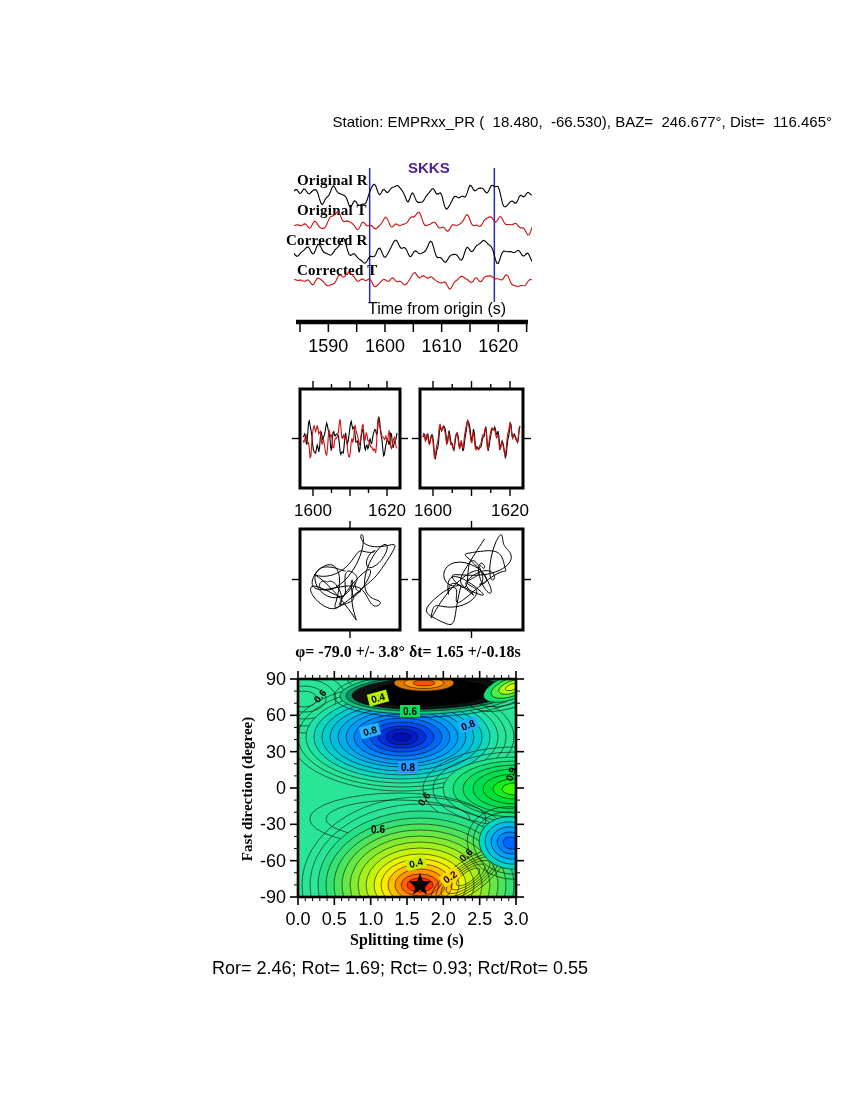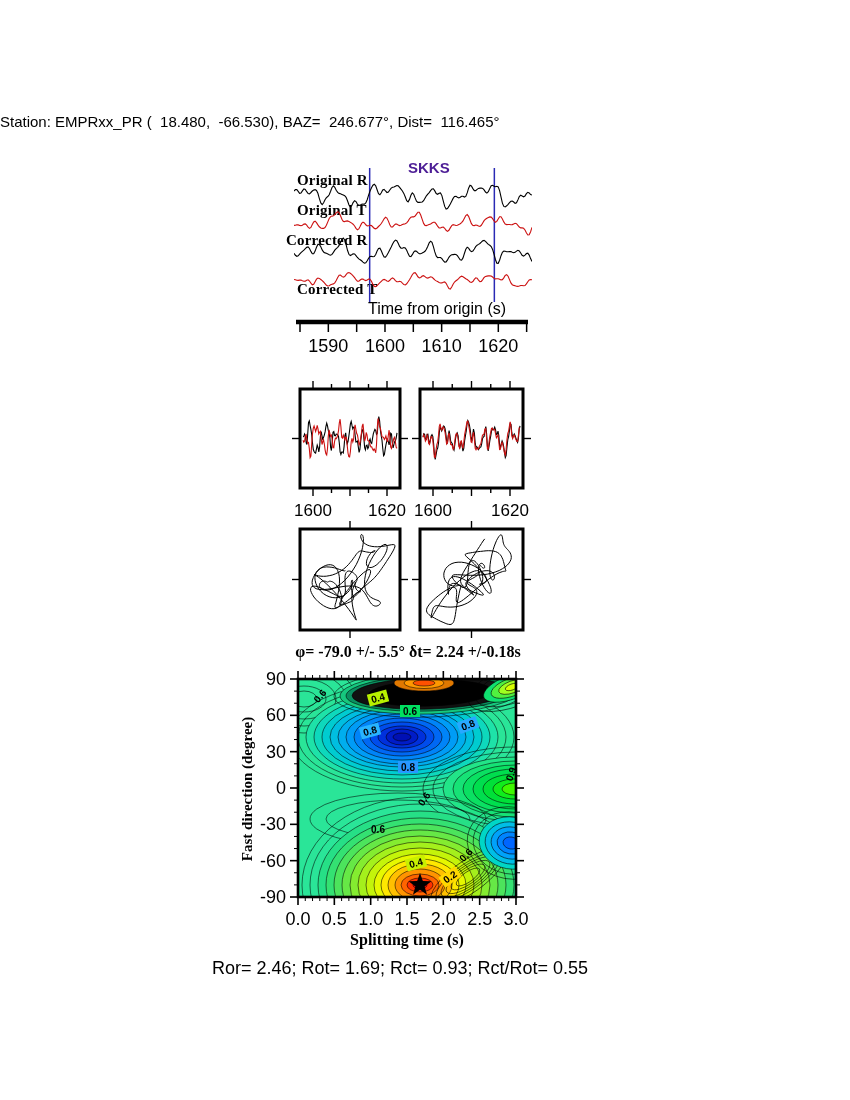--- a/index.html
+++ b/index.html
@@ -1,37 +1,37 @@
 <!DOCTYPE html>
 <html><head>
 <meta charset="utf-8">
 <style>
   html,body{margin:0;padding:0;background:#888;}
   .canvas{position:relative;width:850px;height:1100px;background:#ffffff;overflow:hidden;
           font-family:"Liberation Sans",sans-serif;color:#000;}
   .abs{position:absolute;}
   .pre{white-space:pre;}
-  .hdr{width:832px;left:0;text-align:left;font-size:15px;}
+  .hdr{width:832px;left:0;text-align:right;font-size:15px;}
   .serifb{font-family:"Liberation Serif",serif;font-weight:bold;}
   .tracelabel{font-size:15px;letter-spacing:0.2px;}
   svg{display:block;}
 </style>
 </head>
 <body>
 
 <div class="canvas">
 
   <div class="abs hdr pre" style="top:113px;">Station: EMPRxx_PR (  18.480,  -66.530), BAZ=  246.677°, Dist=  116.465°</div>
 
   <div class="abs" style="left:408px;top:159px;font-size:15px;font-weight:bold;color:#4c1d95;">SKKS</div>
 
   <div class="abs serifb tracelabel" style="left:297px;top:172px;">Original R</div>
   <div class="abs serifb tracelabel" style="left:297px;top:202px;">Original T</div>
   <div class="abs serifb tracelabel" style="left:286px;top:232px;">Corrected R</div>
-  <div class="abs serifb tracelabel" style="left:297px;top:262px;margin-top:19px;">Corrected T</div>
+  <div class="abs serifb tracelabel" style="left:297px;top:262px;">Corrected T</div>
 
   <svg class="abs" id="wave-stack" style="left:294px;top:166px;" width="238" height="140">
       <line x1="75.66909999999973" y1="2" x2="75.66909999999973" y2="136" stroke="#2A2AB4" stroke-width="1.5"></line>
       <line x1="200.3430999999997" y1="2" x2="200.3430999999997" y2="136" stroke="#2A2AB4" stroke-width="1.5"></line>
       <polyline points="0.0,25.0 1.4,23.6 2.8,23.5 4.2,25.4 5.6,27.3 7.0,27.1 8.4,24.9 9.9,22.9 11.3,23.4 12.7,25.7 14.1,27.6 15.5,27.8 16.9,26.5 18.3,25.0 19.7,24.0 21.1,23.6 22.5,24.4 23.9,27.3 25.3,32.3 26.8,36.9 28.2,38.6 29.6,36.8 31.0,33.7 32.4,31.6 33.8,30.5 35.2,28.8 36.6,25.3 38.0,21.5 39.4,19.9 40.8,21.3 42.2,24.2 43.7,26.4 45.1,27.4 46.5,27.8 47.9,28.4 49.3,29.0 50.7,29.7 52.1,31.3 53.5,34.7 54.9,38.7 56.3,40.9 57.7,39.7 59.1,36.6 60.6,34.7 62.0,35.6 63.4,38.1 64.8,39.5 66.2,39.1 67.6,38.2 69.0,38.1 70.4,38.2 71.8,37.0 73.2,33.7 74.6,29.2 76.0,25.1 77.5,21.7 78.9,19.2 80.3,18.2 81.7,19.8 83.1,23.8 84.5,27.6 85.9,28.7 87.3,26.7 88.7,24.0 90.1,23.4 91.5,25.0 92.9,26.5 94.4,26.0 95.8,24.0 97.2,22.1 98.6,21.3 100.0,21.0 101.4,20.2 102.8,19.5 104.2,19.8 105.6,21.3 107.0,23.2 108.4,25.0 109.8,27.4 111.3,31.0 112.7,34.6 114.1,35.8 115.5,33.4 116.9,29.3 118.3,26.9 119.7,28.2 121.1,31.9 122.5,35.1 123.9,36.4 125.3,36.4 126.7,36.3 128.2,36.0 129.6,34.7 131.0,32.2 132.4,29.8 133.8,28.1 135.2,26.6 136.6,24.7 138.0,23.0 139.4,22.8 140.8,24.9 142.2,27.5 143.6,28.3 145.1,27.3 146.5,26.9 147.9,29.6 149.3,35.1 150.7,40.4 152.1,43.0 153.5,42.5 154.9,40.4 156.3,37.9 157.7,35.2 159.1,32.4 160.5,30.5 162.0,30.3 163.4,31.3 164.8,31.9 166.2,31.2 167.6,30.2 169.0,30.3 170.4,31.1 171.8,30.4 173.2,26.9 174.6,22.2 176.0,19.3 177.4,19.9 178.9,22.6 180.3,24.6 181.7,24.6 183.1,23.4 184.5,22.4 185.9,22.1 187.3,22.0 188.7,22.4 190.1,23.9 191.5,26.0 192.9,27.1 194.3,25.7 195.8,22.4 197.2,19.8 198.6,19.3 200.0,20.3 201.4,20.7 202.8,20.3 204.2,20.9 205.6,24.6 207.0,30.9 208.4,37.1 209.8,40.4 211.2,40.9 212.7,39.8 214.1,38.3 215.5,36.7 216.9,35.3 218.3,35.0 219.7,36.0 221.1,37.3 222.5,36.8 223.9,33.9 225.3,30.5 226.7,29.1 228.1,29.9 229.6,30.8 231.0,30.0 232.4,27.7 233.8,26.3 235.2,27.0 236.6,28.6 238.0,29.1" fill="none" stroke="#000000" stroke-width="1.1"></polyline>
       <polyline points="0.0,59.4 1.4,59.2 2.8,58.8 4.2,58.9 5.6,59.4 7.0,59.7 8.4,59.2 9.9,58.1 11.3,57.9 12.7,59.1 14.1,61.2 15.5,62.4 16.9,61.4 18.3,58.6 19.7,56.0 21.1,55.2 22.5,56.6 23.9,58.9 25.3,60.8 26.8,61.9 28.2,62.4 29.6,62.4 31.0,61.6 32.4,59.3 33.8,55.9 35.2,52.5 36.6,50.6 38.0,50.1 39.4,49.8 40.8,48.7 42.2,46.8 43.7,45.7 45.1,46.8 46.5,49.8 47.9,53.3 49.3,55.4 50.7,55.6 52.1,55.1 53.5,54.9 54.9,55.4 56.3,56.3 57.7,57.1 59.1,58.2 60.6,60.0 62.0,62.3 63.4,63.7 64.8,62.9 66.2,60.3 67.6,57.4 69.0,56.1 70.4,57.0 71.8,58.8 73.2,59.9 74.6,59.8 76.0,59.3 77.5,59.6 78.9,61.0 80.3,62.4 81.7,62.8 83.1,62.0 84.5,60.5 85.9,59.1 87.3,57.5 88.7,55.3 90.1,52.8 91.5,51.3 92.9,52.1 94.4,55.1 95.8,58.8 97.2,61.0 98.6,60.9 100.0,59.3 101.4,58.1 102.8,58.1 104.2,59.1 105.6,59.6 107.0,59.3 108.4,58.6 109.8,58.1 111.3,57.8 112.7,56.9 114.1,55.1 115.5,52.8 116.9,51.2 118.3,50.9 119.7,50.9 121.1,50.1 122.5,48.1 123.9,46.2 125.3,46.2 126.7,49.0 128.2,53.4 129.6,57.4 131.0,59.4 132.4,59.6 133.8,59.1 135.2,58.5 136.6,57.9 138.0,57.0 139.4,56.2 140.8,56.3 142.2,57.9 143.6,60.2 145.1,61.9 146.5,62.0 147.9,61.2 149.3,61.0 150.7,62.3 152.1,64.3 153.5,65.4 154.9,64.3 156.3,61.9 157.7,59.6 159.1,58.7 160.5,59.0 162.0,59.5 163.4,59.3 164.8,58.6 166.2,57.7 167.6,56.7 169.0,54.9 170.4,52.3 171.8,49.6 173.2,48.6 174.6,50.3 176.0,54.0 177.4,57.6 178.9,59.5 180.3,59.6 181.7,59.1 183.1,59.3 184.5,60.1 185.9,60.4 187.3,59.3 188.7,57.0 190.1,54.7 191.5,53.2 192.9,52.3 194.3,51.5 195.8,50.9 197.2,51.1 198.6,52.7 200.0,54.9 201.4,56.2 202.8,55.4 204.2,53.0 205.6,50.8 207.0,50.8 208.4,52.9 209.8,55.9 211.2,58.0 212.7,58.6 214.1,58.5 215.5,58.5 216.9,58.8 218.3,58.6 219.7,57.9 221.1,57.3 222.5,57.7 223.9,59.3 225.3,61.0 226.7,61.9 228.1,61.9 229.6,62.3 231.0,64.0 232.4,66.8 233.8,69.0 235.2,68.7 236.6,65.7 238.0,61.3" fill="none" stroke="#CC1111" stroke-width="1.1"></polyline>
       <polyline points="0.0,87.2 1.4,89.3 2.8,90.3 4.2,89.8 5.6,88.2 7.0,86.6 8.4,85.3 9.9,84.2 11.3,82.7 12.7,81.3 14.1,80.9 15.5,82.5 16.9,85.4 18.3,87.8 19.7,87.8 21.1,85.1 22.5,81.2 23.9,78.4 25.3,78.4 26.8,80.8 28.2,83.9 29.6,86.0 31.0,86.9 32.4,87.2 33.8,87.9 35.2,88.8 36.6,89.2 38.0,88.4 39.4,86.4 40.8,84.2 42.2,82.6 43.7,81.3 45.1,79.4 46.5,76.4 47.9,73.3 49.3,72.0 50.7,73.9 52.1,78.6 53.5,84.3 54.9,88.3 56.3,89.5 57.7,88.7 59.1,87.8 60.6,88.0 62.0,89.6 63.4,91.5 64.8,92.9 66.2,93.8 67.6,94.8 69.0,96.1 70.4,97.1 71.8,96.8 73.2,94.8 74.6,92.2 76.0,90.4 77.5,90.2 78.9,90.8 80.3,90.6 81.7,88.5 83.1,85.1 84.5,82.4 85.9,82.2 87.3,84.7 88.7,88.3 90.1,90.9 91.5,91.1 92.9,89.3 94.4,86.5 95.8,83.7 97.2,81.0 98.6,78.1 100.0,75.5 101.4,74.1 102.8,74.7 104.2,77.3 105.6,80.4 107.0,82.2 108.4,82.3 109.8,81.6 111.3,81.9 112.7,84.2 114.1,87.6 115.5,90.3 116.9,90.6 118.3,88.7 119.7,86.2 121.1,84.9 122.5,85.3 123.9,86.6 125.3,87.7 126.7,87.7 128.2,87.1 129.6,86.3 131.0,85.3 132.4,83.3 133.8,80.2 135.2,76.9 136.6,75.2 138.0,76.4 139.4,80.6 140.8,85.9 142.2,89.9 143.6,91.6 145.1,91.5 146.5,91.5 147.9,92.7 149.3,94.7 150.7,96.2 152.1,95.9 153.5,93.9 154.9,91.3 156.3,89.6 157.7,88.8 159.1,88.6 160.5,88.4 162.0,88.5 163.4,89.6 164.8,91.7 166.2,93.8 167.6,94.2 169.0,91.9 170.4,87.5 171.8,83.3 173.2,81.3 174.6,82.1 176.0,84.3 177.4,85.7 178.9,85.1 180.3,83.0 181.7,80.7 183.1,79.2 184.5,78.4 185.9,77.5 187.3,76.2 188.7,74.8 190.1,74.4 191.5,75.3 192.9,76.9 194.3,78.4 195.8,79.3 197.2,80.5 198.6,83.4 200.0,88.1 201.4,93.5 202.8,97.2 204.2,97.3 205.6,94.2 207.0,89.7 208.4,86.3 209.8,85.0 211.2,85.3 212.7,85.8 214.1,85.8 215.5,85.6 216.9,85.6 218.3,86.2 219.7,86.7 221.1,86.3 222.5,85.1 223.9,84.3 225.3,84.9 226.7,87.0 228.1,89.3 229.6,90.1 231.0,89.2 232.4,87.6 233.8,87.2 235.2,89.1 236.6,92.6 238.0,95.5" fill="none" stroke="#000000" stroke-width="1.1"></polyline>
       <polyline points="0.0,113.5 1.4,113.8 2.8,114.3 4.2,114.4 5.6,114.1 7.0,114.1 8.4,114.7 9.9,115.3 11.3,115.1 12.7,114.2 14.1,113.8 15.5,115.0 16.9,117.2 18.3,118.8 19.7,118.3 21.1,115.8 22.5,113.2 23.9,112.0 25.3,112.4 26.8,113.5 28.2,114.7 29.6,116.0 31.0,117.6 32.4,119.2 33.8,120.0 35.2,119.7 36.6,118.8 38.0,118.2 39.4,117.9 40.8,116.9 42.2,114.6 43.7,111.5 45.1,109.3 46.5,109.1 47.9,110.4 49.3,111.2 50.7,110.5 52.1,108.6 53.5,107.0 54.9,106.6 56.3,107.3 57.7,108.4 59.1,109.8 60.6,111.6 62.0,113.7 63.4,115.2 64.8,115.2 66.2,114.0 67.6,113.0 69.0,113.1 70.4,114.1 71.8,114.6 73.2,113.9 74.6,113.0 76.0,113.3 77.5,115.4 78.9,118.4 80.3,120.4 81.7,120.6 83.1,119.5 84.5,118.1 85.9,116.7 87.3,115.3 88.7,113.9 90.1,113.4 91.5,113.9 92.9,115.0 94.4,115.4 95.8,114.3 97.2,112.6 98.6,111.9 100.0,112.9 101.4,114.7 102.8,115.8 104.2,115.7 105.6,115.3 107.0,115.7 108.4,117.2 109.8,118.6 111.3,118.9 112.7,117.8 114.1,115.8 115.5,113.7 116.9,111.3 118.3,108.7 119.7,106.9 121.1,106.7 122.5,108.4 123.9,110.8 125.3,111.9 126.7,111.4 128.2,110.1 129.6,109.7 131.0,110.6 132.4,111.8 133.8,112.1 135.2,111.4 136.6,110.8 138.0,111.2 139.4,112.5 140.8,113.9 142.2,114.9 143.6,115.6 145.1,116.4 146.5,117.0 147.9,116.9 149.3,116.2 150.7,115.9 152.1,117.3 153.5,120.1 154.9,122.6 156.3,123.0 157.7,121.0 159.1,118.2 160.5,116.0 162.0,114.8 163.4,113.8 164.8,112.4 166.2,110.9 167.6,110.2 169.0,110.7 170.4,111.7 171.8,112.7 173.2,113.5 174.6,114.7 176.0,116.0 177.4,116.5 178.9,115.5 180.3,113.4 181.7,111.8 183.1,112.2 184.5,114.1 185.9,115.6 187.3,115.4 188.7,113.6 190.1,111.5 191.5,110.4 192.9,110.1 194.3,109.9 195.8,109.8 197.2,110.1 198.6,111.0 200.0,112.3 201.4,112.9 202.8,112.8 204.2,112.7 205.6,113.2 207.0,113.9 208.4,113.7 209.8,111.9 211.2,109.5 212.7,108.6 214.1,110.2 215.5,113.6 216.9,116.9 218.3,118.7 219.7,119.4 221.1,119.8 222.5,120.3 223.9,120.4 225.3,120.0 226.7,119.5 228.1,119.5 229.6,119.8 231.0,119.5 232.4,117.9 233.8,115.7 235.2,114.0 236.6,113.6 238.0,113.7" fill="none" stroke="#CC1111" stroke-width="1.1"></polyline>
     </svg>
 
@@ -105,21 +105,21 @@
       <line x1="183.5" y1="113" x2="183.5" y2="121" stroke="#000" stroke-width="1.4"></line>
       <line x1="124" y1="62.5" x2="132" y2="62.5" stroke="#000" stroke-width="1.4"></line>
       <line x1="235" y1="62.5" x2="243" y2="62.5" stroke="#000" stroke-width="1.4"></line>
       <clipPath id="pmclip1">
         <rect x="134" y="14" width="99" height="97"></rect>
       </clipPath>
       <polyline points="192.4,47.9 192.5,48.3 192.7,48.8 193.1,49.4 193.6,49.9 194.1,50.4 194.7,50.8 195.3,51.1 195.8,51.2 196.2,51.1 196.5,50.8 196.7,50.3 196.6,49.6 196.4,48.9 196.0,48.1 195.4,47.4 194.8,46.8 194.0,46.4 193.2,46.3 192.4,46.6 191.7,47.2 191.1,48.3 190.7,49.8 190.5,51.7 190.6,54.0 190.9,56.6 191.6,59.4 192.4,62.3 193.5,65.2 194.8,68.0 196.2,70.5 197.6,72.7 199.0,74.4 200.4,75.6 201.5,76.2 202.4,76.2 203.0,75.5 203.2,74.3 203.1,72.5 202.5,70.2 201.4,67.6 200.0,64.6 198.2,61.5 196.2,58.3 193.8,55.2 191.4,52.2 188.8,49.4 186.3,46.8 184.0,44.6 181.9,42.7 180.1,41.1 178.6,39.8 177.7,38.8 177.2,38.0 177.2,37.4 177.8,37.0 178.8,36.6 180.3,36.2 182.2,35.9 184.4,35.5 186.9,35.1 189.6,34.7 192.5,34.4 195.3,34.1 198.1,33.8 200.7,33.7 203.2,33.8 205.5,34.1 207.6,34.6 209.4,35.4 210.9,36.4 212.2,37.7 213.3,39.1 214.1,40.8 214.9,42.5 215.4,44.4 215.9,46.1 216.3,47.9 216.7,49.4 217.0,50.8 217.3,51.9 217.6,52.8 217.8,53.5 217.9,53.9 217.8,54.1 217.7,54.2 217.3,54.2 216.6,54.2 215.7,54.3 214.5,54.6 213.0,55.1 211.1,55.8 208.9,56.9 206.3,58.4 203.5,60.2 200.4,62.4 197.2,64.8 193.8,67.5 190.4,70.2 187.1,73.1 183.8,75.8 180.8,78.4 178.0,80.7 175.5,82.6 173.4,84.1 171.7,85.1 170.3,85.6 169.3,85.6 168.7,85.0 168.3,84.1 168.2,82.7 168.3,81.1 168.4,79.3 168.6,77.4 168.7,75.6 168.6,73.9 168.3,72.5 167.8,71.4 166.9,70.7 165.7,70.4 164.2,70.5 162.4,71.1 160.3,72.1 157.9,73.4 155.4,75.0 152.8,76.9 150.2,78.9 147.7,81.0 145.4,83.1 143.2,85.2 141.5,87.2 140.1,89.1 139.1,90.8 138.6,92.4 138.5,93.9 138.9,95.2 139.7,96.4 140.9,97.6 142.5,98.8 144.3,99.9 146.4,101.0 148.5,102.2 150.7,103.3 152.9,104.4 155.1,105.3 157.1,106.2 158.9,106.9 160.5,107.3 162.0,107.5 163.2,107.3 164.2,106.7 165.1,105.7 165.8,104.3 166.4,102.4 166.9,100.1 167.4,97.5 167.8,94.6 168.3,91.5 168.8,88.3 169.4,85.1 170.0,81.9 170.6,79.0 171.2,76.3 171.7,73.9 172.2,72.0 172.6,70.4 172.8,69.3 172.8,68.6 172.6,68.2 172.1,68.1 171.4,68.3 170.4,68.5 169.1,68.8 167.7,69.0 166.1,69.0 164.4,68.8 162.6,68.2 160.9,67.4 159.3,66.2 157.9,64.6 156.9,62.8 156.1,60.7 155.8,58.4 155.9,56.1 156.6,53.8 157.7,51.6 159.4,49.6 161.5,47.9 164.0,46.5 166.9,45.6 170.1,45.2 173.5,45.2 176.9,45.7 180.4,46.6 183.7,47.9 186.9,49.4 189.7,51.2 192.2,53.1 194.4,55.1 196.1,57.0 197.3,58.8 198.1,60.5 198.5,62.0 198.5,63.3 198.1,64.3 197.6,65.2 196.8,65.8 195.9,66.2 194.9,66.5 194.0,66.7 193.1,66.9 192.4,67.0 191.9,67.1 191.6,67.2 191.5,67.3 191.5,67.3 191.8,67.3 192.2,67.3 192.7,67.1 193.2,66.7 193.7,66.1 194.2,65.3 194.5,64.2 194.7,62.9 194.8,61.2 194.6,59.4 194.2,57.3 193.6,55.2 192.7,53.0 191.7,50.8 190.6,48.7 189.4,46.9 188.1,45.4 186.8,44.2 185.5,43.6 184.4,43.4 183.3,43.8 182.4,44.7 181.6,46.2 181.0,48.0 180.6,50.3 180.3,52.8 180.0,55.5 179.8,58.3 179.7,60.9 179.4,63.5 179.1,65.7 178.7,67.6 178.1,69.0 177.3,70.0 176.4,70.5 175.2,70.5 173.9,70.1 172.5,69.3 171.0,68.2 169.4,66.9 168.0,65.4 166.6,63.9 165.5,62.5 164.7,61.1 164.2,60.0 164.2,59.0 164.7,58.3 165.7,57.9 167.2,57.7 169.3,57.7 172.0,57.8 175.1,58.0 178.6,58.2 182.5,58.3 186.6,58.3 190.9,58.1 195.3,57.7 199.6,57.1 203.7,56.1 207.6,54.9 211.2,53.5 214.3,51.8 217.0,50.0 219.3,48.1 221.0,46.1 222.2,44.2 223.0,42.3 223.3,40.5 223.2,38.8 222.8,37.3 222.2,35.9 221.4,34.7 220.5,33.6 219.6,32.5 218.6,31.6 217.8,30.6 217.0,29.6 216.3,28.5 215.8,27.4 215.4,26.2 215.1,24.9 214.9,23.6 214.7,22.2 214.5,20.9 214.3,19.8 214.0,18.8 213.6,18.1 213.1,17.8 212.5,17.9 211.7,18.5 210.8,19.6 209.8,21.2 208.6,23.4 207.5,26.0 206.3,29.1 205.2,32.5 204.2,36.2 203.3,40.0 202.6,43.9 202.1,47.6 201.8,51.1 201.8,54.3 201.9,57.1 202.3,59.4 202.8,61.1 203.5,62.3 204.2,62.9 204.9,63.0 205.6,62.7 206.1,61.9 206.4,60.9 206.5,59.6 206.3,58.3 205.7,57.0 204.8,55.8 203.6,54.9 202.0,54.1 200.2,53.7 198.1,53.7 195.8,53.9 193.4,54.5 191.0,55.4 188.6,56.4 186.4,57.7 184.3,59.0 182.6,60.4 181.2,61.8 180.2,63.1 179.6,64.3 179.4,65.3 179.6,66.3 180.1,67.1 181.0,67.8 182.0,68.4 183.2,69.1 184.5,69.7 185.8,70.5 186.9,71.3 187.8,72.2 188.5,73.4 188.8,74.7 188.7,76.1 188.2,77.7 187.3,79.3 185.9,81.0 184.1,82.7 182.0,84.4 179.6,85.9 176.9,87.2 174.0,88.3 171.0,89.1 168.0,89.7 165.0,90.0 162.2,90.1 159.5,90.0 157.0,89.8 154.8,89.4 152.8,89.1 151.1,88.8 149.6,88.6 148.3,88.6 147.3,88.9 146.5,89.4 145.8,90.2 145.2,91.2 144.7,92.5 144.3,93.9 144.0,95.4 143.6,96.9 143.4,98.3 143.2,99.5 143.1,100.4 143.1,100.9 143.3,100.9 143.7,100.3 144.4,99.2 145.3,97.5 146.6,95.3 148.2,92.5 150.1,89.3 152.4,85.8 155.0,82.0 158.0,78.1 161.1,74.1 164.5,70.3 168.0,66.7 171.5,63.5 174.9,60.6 178.2,58.2 181.3,56.3 184.0,55.0 186.4,54.1 188.4,53.7 189.9,53.7 190.8,54.0 191.3,54.7 191.3,55.5 190.9,56.5 190.1,57.5 189.0,58.6 187.6,59.6 186.1,60.5 184.5,61.4 182.9,62.2 181.5,63.0 180.2,63.7 179.1,64.4 178.4,65.1 177.9,65.9 177.8,66.8 178.0,67.8 178.5,68.9 179.2,70.1 180.1,71.3 181.2,72.6 182.2,73.9 183.3,75.0 184.2,76.1 185.0,77.0 185.5,77.7 185.7,78.0 185.7,78.1 185.2,77.9 184.5,77.3 183.4,76.5 182.1,75.4 180.4,74.1 178.6,72.7 176.7,71.3 174.6,69.9 172.6,68.7 170.6,67.7 168.7,66.9 167.0,66.5 165.5,66.4 164.2,66.6 163.1,67.3 162.2,68.2 161.6,69.4 161.1,70.7 160.8,72.1 160.6,73.6 160.5,74.9 160.5,76.0 160.5,76.8 160.5,77.3 160.4,77.3 160.3,77.0 160.2,76.2 160.1,75.1 159.9,73.6 159.9,71.8 159.8,69.9 160.0,67.9 160.2,65.9 160.8,64.0 161.5,62.4 162.6,61.1 163.9,60.1 165.6,59.6 167.6,59.6 169.9,60.0 172.4,60.8 175.1,62.0 177.9,63.5 180.7,65.2 183.6,67.1 186.3,69.1 188.7,71.0 190.9,72.8 192.7,74.4 194.1,75.8 195.0,76.9 195.4,77.6 195.3,78.0 194.7,78.2 193.6,78.0 192.1,77.6 190.2,76.9 188.1,76.1 185.8,75.2 183.5,74.1 181.1,73.0 178.9,71.8 177.0,70.6 175.3,69.2 174.0,67.8 173.1,66.3 172.6,64.6 172.6,62.8 173.0,60.7 173.9,58.4 175.1,55.8 176.7,53.0 178.6,49.9 180.6,46.7 182.8,43.2 185.0,39.7 187.3,36.2 189.4,32.8 191.5,29.6 193.4,26.6 195.1,24.0 196.7,21.9" fill="none" stroke="#000" stroke-width="1" clip-path="url(#pmclip1)"></polyline>
       <rect x="132" y="12" width="103" height="101" fill="none" stroke="#000" stroke-width="3"></rect>
     </svg>
 
-  <div class="abs serifb" style="top:643px;left:0;width:816px;text-align:center;font-size:16px;">φ= -79.0 +/- 5.5° δt= 2.24 +/-0.18s</div>
+  <div class="abs serifb" style="top:643px;left:0;width:816px;text-align:center;font-size:16px;">φ= -79.0 +/- 3.8° δt= 1.65 +/-0.18s</div>
 
   <div class="abs serifb" style="left:247px;top:789px;transform:translate(-50%,-50%) rotate(-90deg);font-size:15px;white-space:nowrap;">Fast direction (degree)</div>
 
   <svg class="abs" id="contour-plot" style="left:240px;top:664px;" width="292" height="262">
       <clipPath id="cclip">
         <rect x="0" y="0" width="218" height="218"></rect>
       </clipPath>
       <g transform="translate(58,15)" clip-path="url(#cclip)">
         <rect x="0" y="0" width="218" height="218" fill="#2AE598"></rect>
         <ellipse cx="6" cy="20" rx="52" ry="34" transform="rotate(0 6 20)" fill="none" stroke="#000" stroke-width="0.55"></ellipse>

